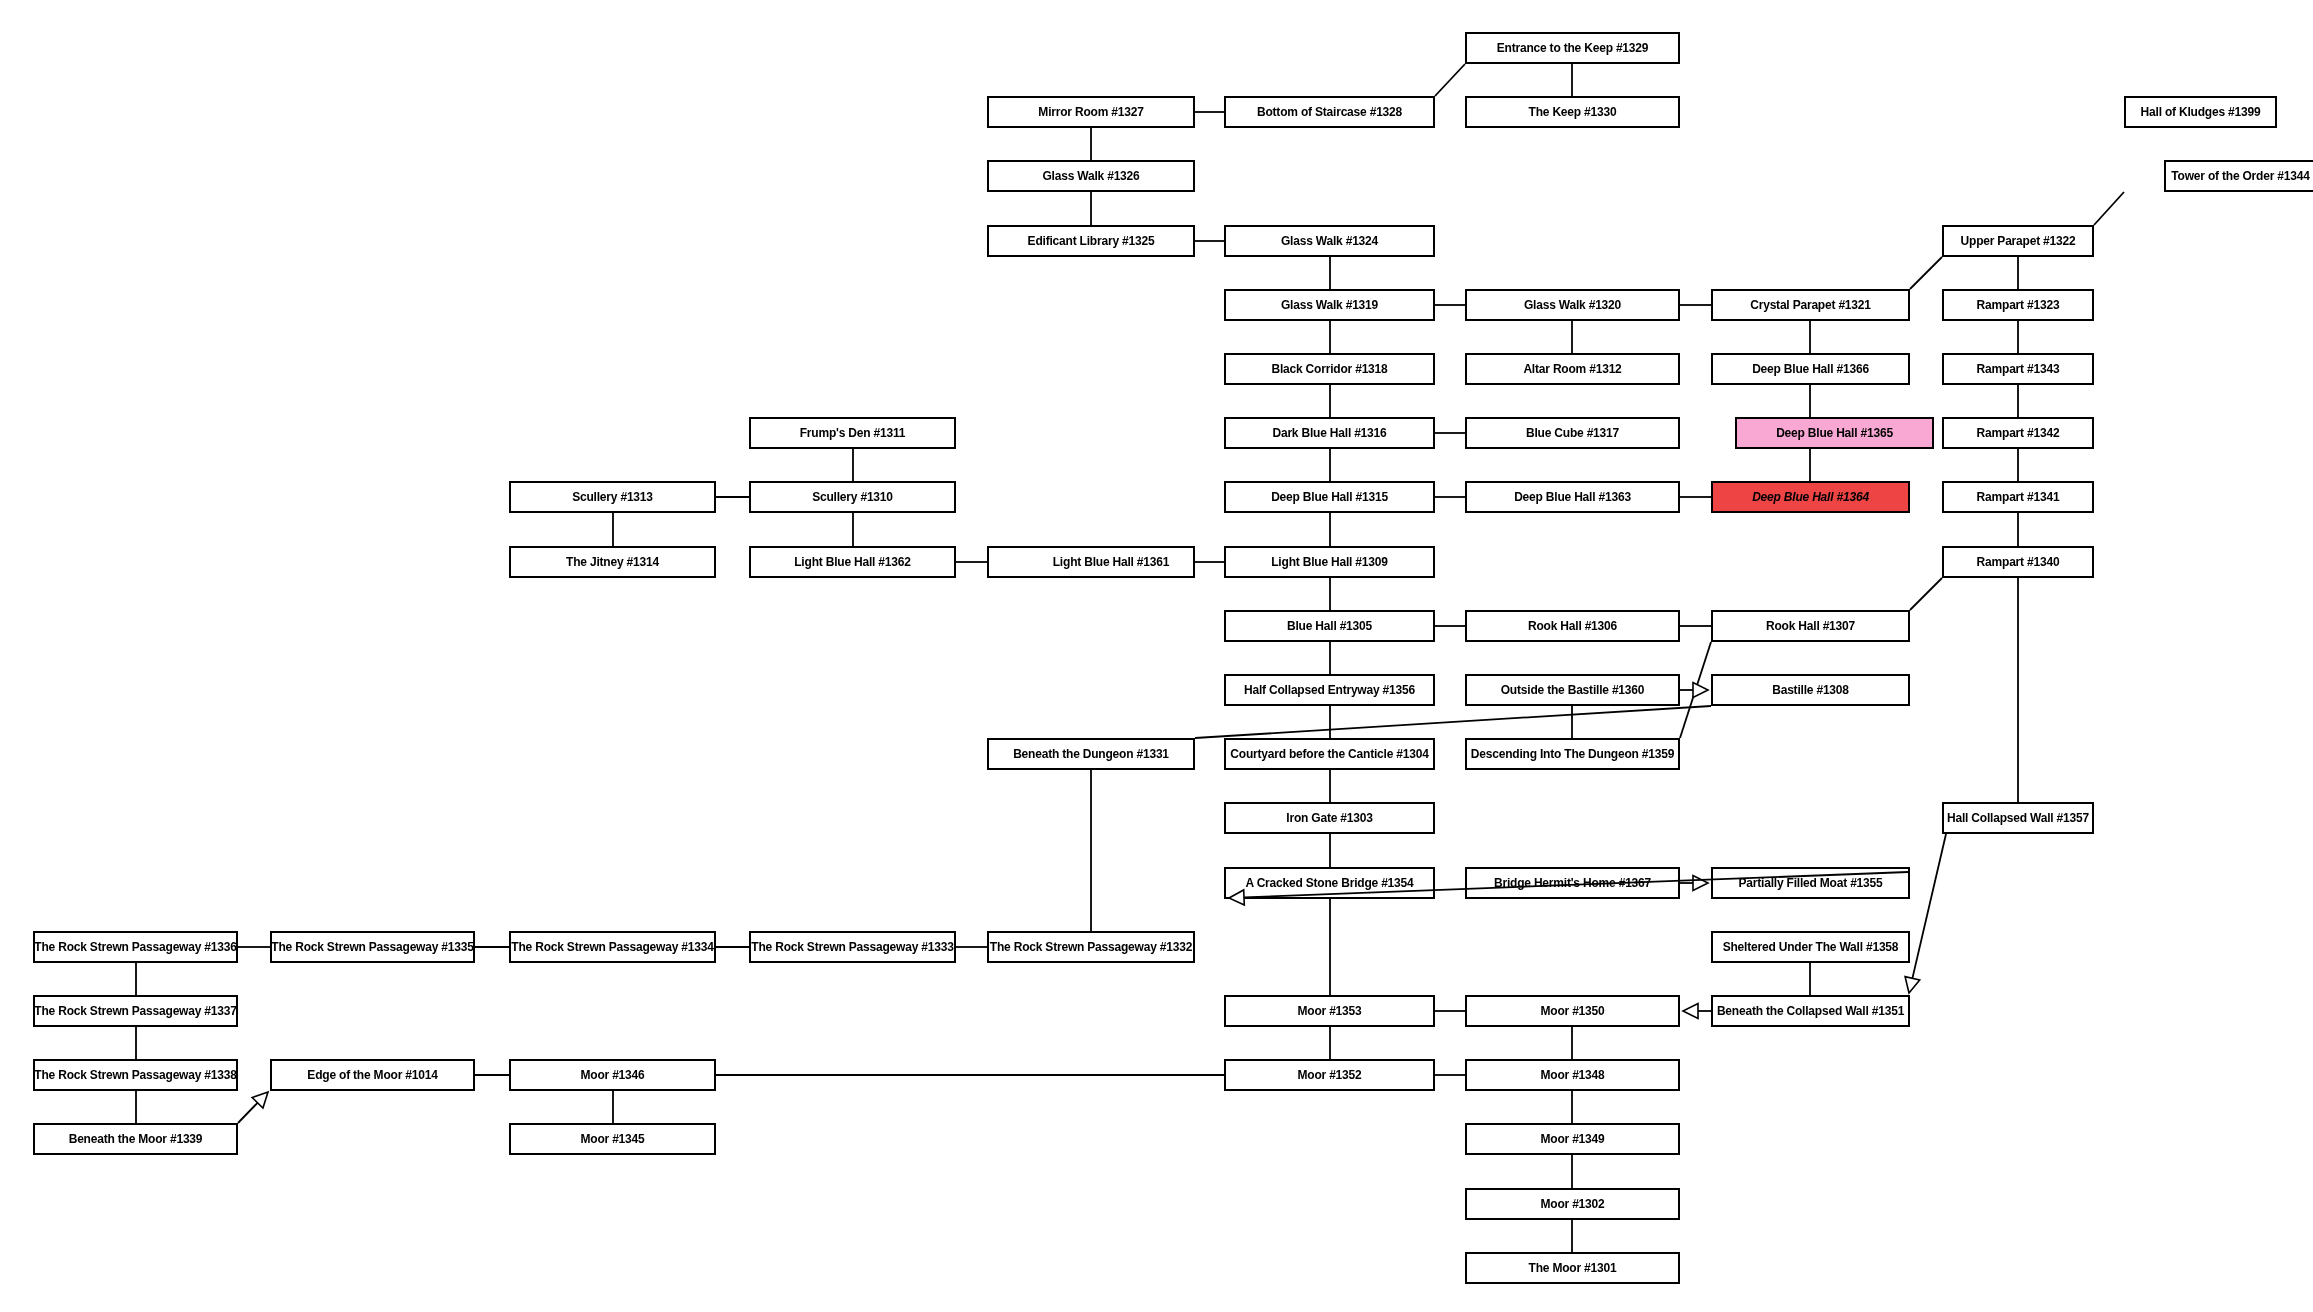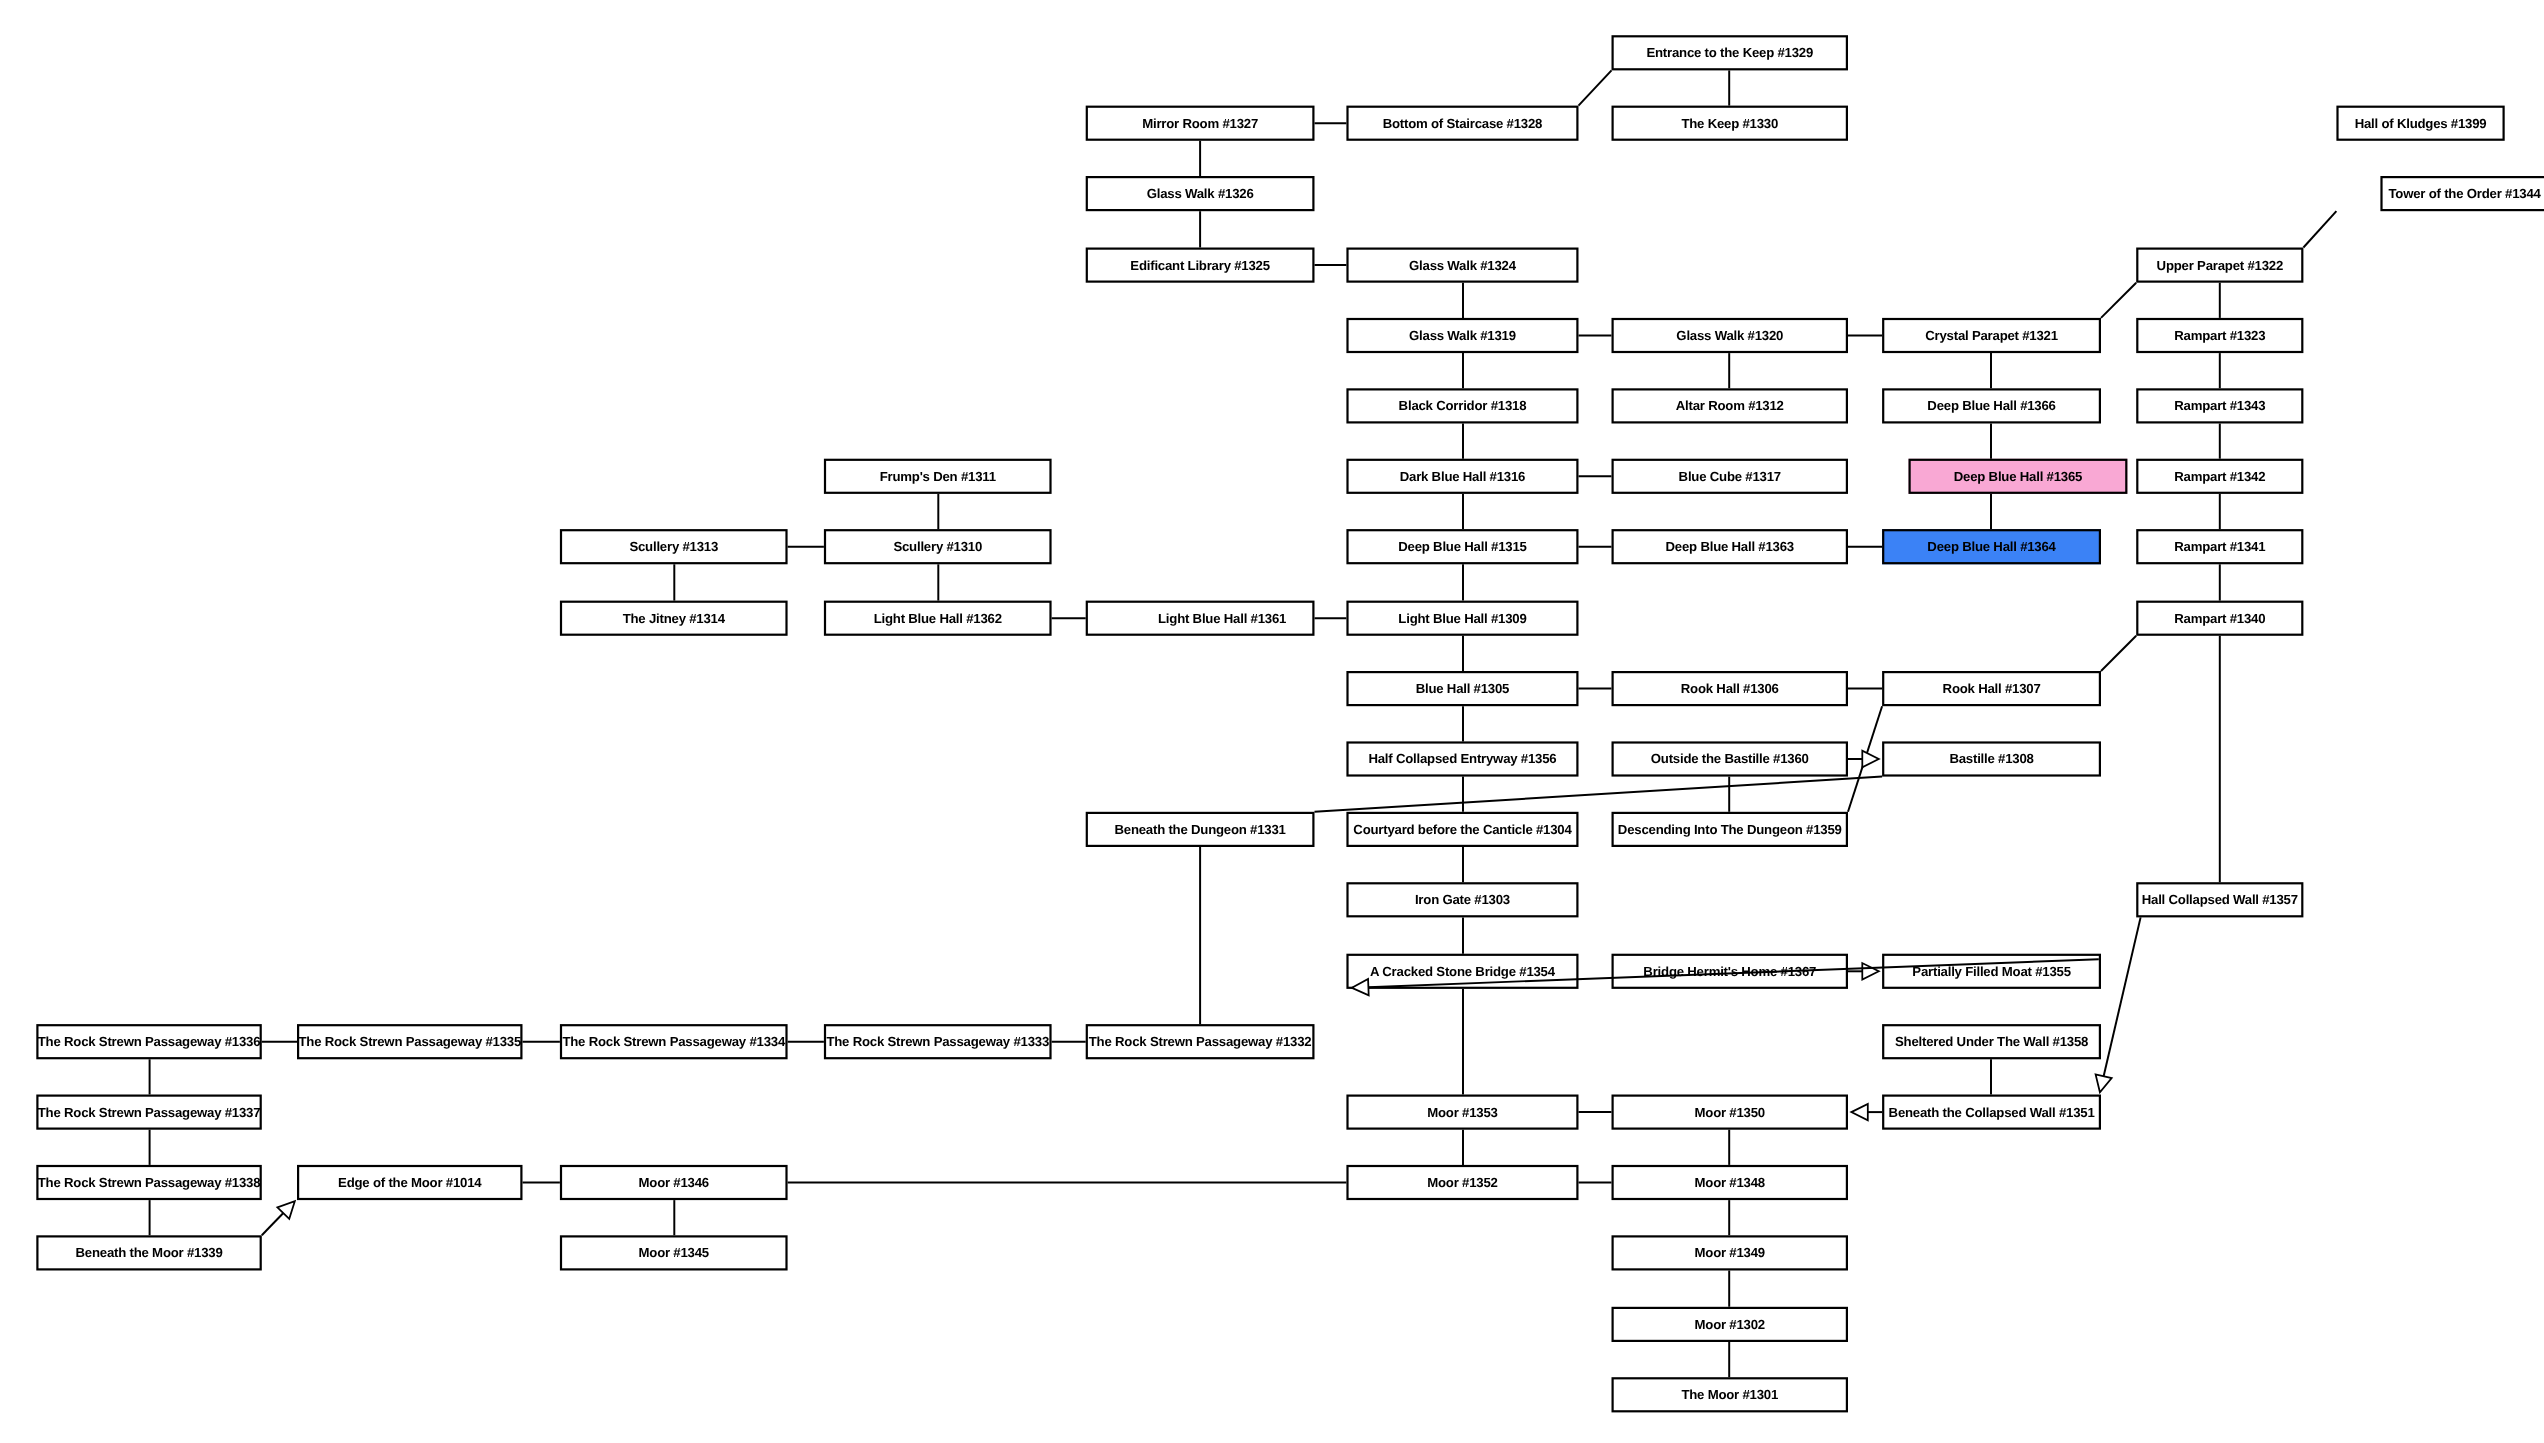--- a/index.html
+++ b/index.html
@@ -199,21 +199,21 @@
   </div>
       <div class="node" style="left: 749px; top: 481px; width: 207px; height: 32px; border-color: rgb(0, 0, 0); background: rgb(255, 255, 255);">
     <span>Scullery #1310</span>
   </div>
       <div class="node" style="left: 1224px; top: 481px; width: 211px; height: 32px; border-color: rgb(0, 0, 0); background: rgb(255, 255, 255);">
     <span>Deep Blue Hall #1315</span>
   </div>
       <div class="node" style="left: 1465px; top: 481px; width: 215px; height: 32px; border-color: rgb(0, 0, 0); background: rgb(255, 255, 255);">
     <span>Deep Blue Hall #1363</span>
   </div>
-      <div class="node" style="left: 1711px; top: 481px; width: 199px; height: 32px; border-color: rgb(0, 0, 0); background: #3b82f6;">
+      <div class="node" style="left: 1711px; top: 481px; width: 199px; height: 32px; border-color: rgb(0, 0, 0); background: #ef4444; font-style: italic;">
     <span>Deep Blue Hall #1364</span>
   </div>
       <div class="node" style="left: 1942px; top: 481px; width: 152px; height: 32px; border-color: rgb(0, 0, 0); background: rgb(255, 255, 255);">
     <span>Rampart #1341</span>
   </div>
       <div class="node" style="left: 509px; top: 546px; width: 207px; height: 32px; border-color: rgb(0, 0, 0); background: rgb(255, 255, 255);">
     <span>The Jitney #1314</span>
   </div>
       <div class="node" style="left: 749px; top: 546px; width: 207px; height: 32px; border-color: rgb(0, 0, 0); background: rgb(255, 255, 255);">
     <span>Light Blue Hall #1362</span>

